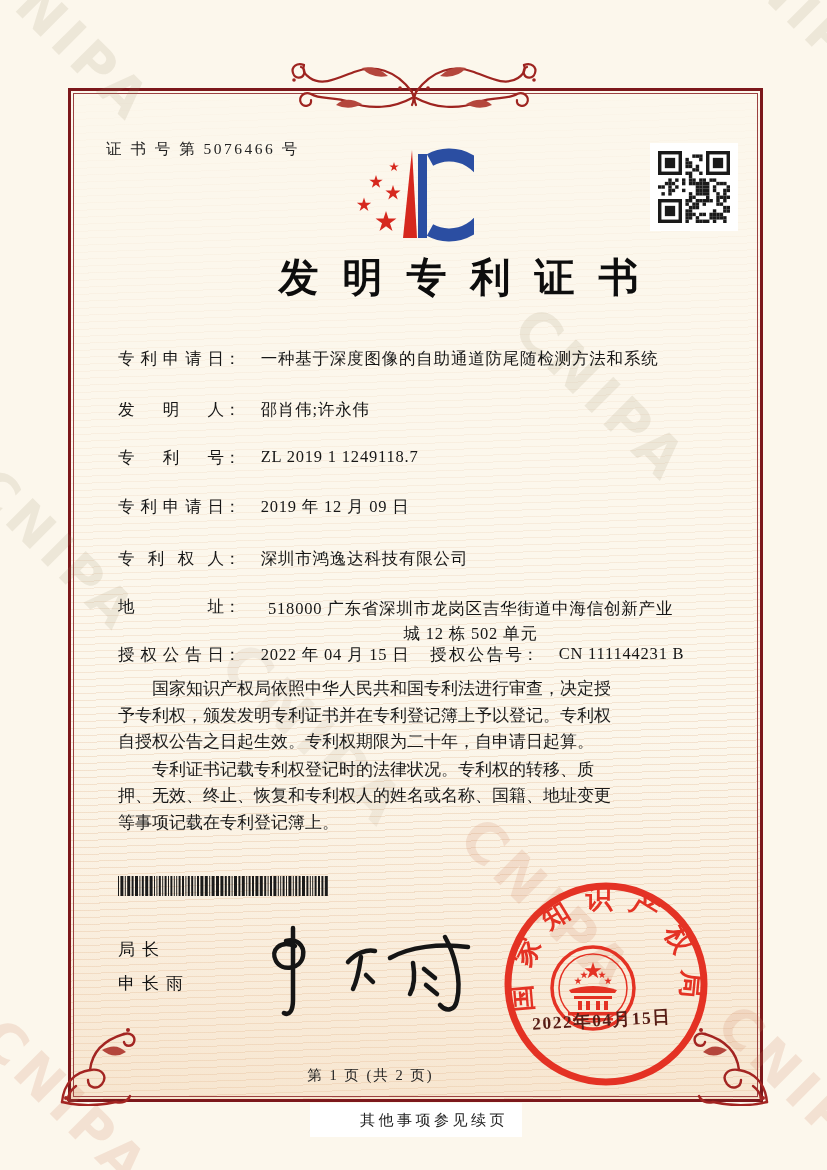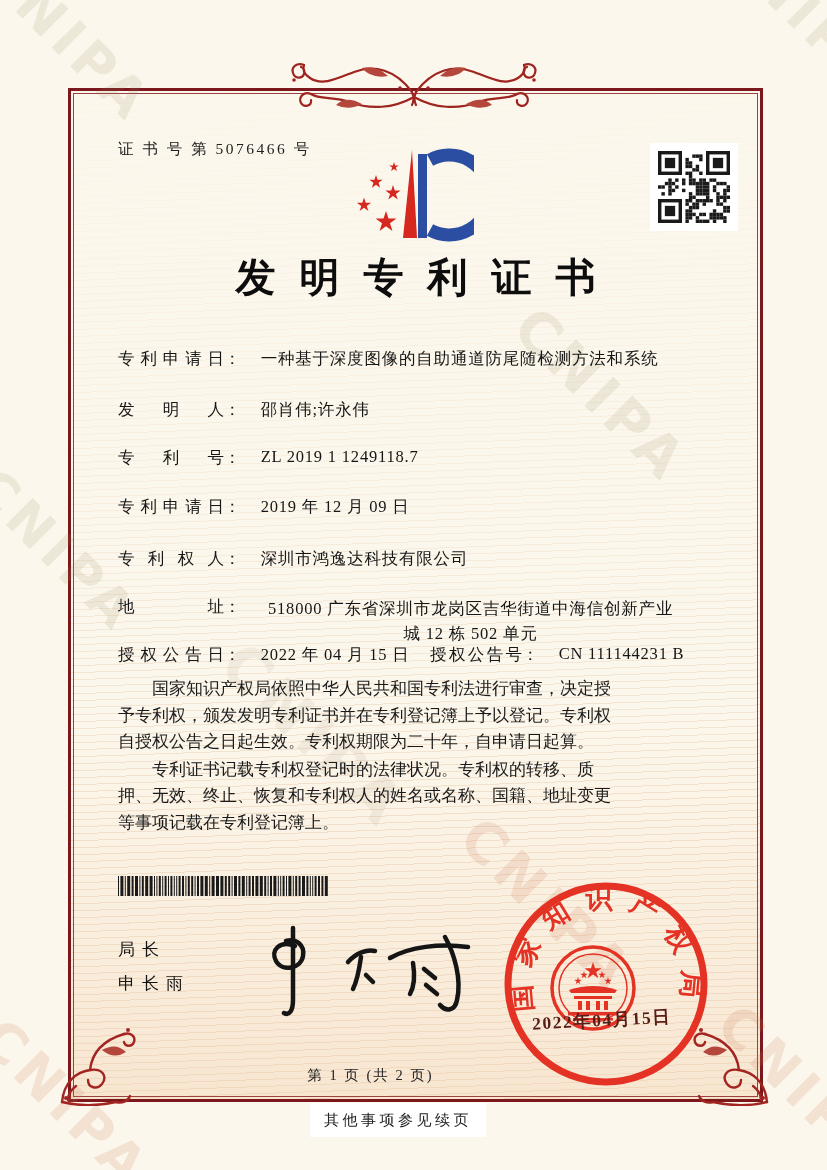--- a/index.html
+++ b/index.html
@@ -35,27 +35,27 @@
   .wm-pink{color:rgba(205,125,95,0.18);}
   .wm1{left:-38px; top:6px;  font-size:54px;}
   .wm2{left:700px; top:-18px;font-size:52px;}
   .wm3{left:492px; top:362px;font-size:56px;}
   .wm4{left:-46px; top:520px;font-size:52px;}
   .wm5{left:198px; top:700px;font-size:60px;color:rgba(150,132,100,0.10);}
   .wm6{left:438px; top:872px;font-size:56px;}
   .wm7{left:-40px; top:1072px;font-size:54px;}
   .wm8{left:696px; top:1058px;font-size:54px;}
   
-  .cert-no{position:absolute; left:106px; top:139px; font-size:15.5px; letter-spacing:2.5px; color:#222;margin-left:12px;}
+  .cert-no{position:absolute; left:106px; top:139px; font-size:15.5px; letter-spacing:2.5px; color:#222;}
   .qr-box{position:absolute; left:650px; top:143px; width:88px; height:88px; background:#fff;}
   .qr-box svg{position:absolute; left:8px; top:8px;}
   .logo{position:absolute; left:352px; top:147px;}
   .title{
     position:absolute; left:68px; top:250px; width:695px; text-align:center;
-    font-size:40px; font-weight:bold; letter-spacing:24px; text-indent:24px; color:#0d0d0d;
+    font-size:40px; font-weight:bold; letter-spacing:24px; text-indent:24px; color:#0d0d0d;padding-left:43px;
   }
   
   .frow{position:absolute; left:118px; font-size:16.5px; color:#161616; white-space:nowrap;}
   .flabel{display:inline-block; width:106px; text-align:justify; text-align-last:justify; vertical-align:top;}
   .fcolon{display:inline-block; vertical-align:top;}
   .fvalue{display:inline-block; vertical-align:top; margin-left:16px; letter-spacing:0.8px; white-space:normal;}
   .r1{top:348px;} .r2{top:399px;} .r3{top:447px;font-family:Liberation Serif, serif;} .r4{top:496px;}
   .r5{top:548px;} .r6{top:596px;} .r7{top:644px; width:640px;}
   .r6 .fvalue{width:420px; line-height:25px;text-align:center;}
   .col2{position:absolute; left:312px; top:0;}
@@ -64,21 +64,21 @@
   .bodytext p{margin:0 16px 1px 0; text-indent:2em;}
   
   .barcode{position:absolute; left:118px; top:876px;}
   .sig-title{position:absolute; left:118px; top:938px; font-size:17px; letter-spacing:7px;}
   .sig-name{position:absolute; left:118px; top:972px; font-size:17px; letter-spacing:7px;}
   .signature{position:absolute; left:248px; top:922px;}
   .seal{position:absolute; left:500px; top:878px; opacity:0.95;}
   .page-num{position:absolute; left:68px; top:1066px; width:605px; text-align:center; font-size:14.5px; letter-spacing:2px; color:#222;}
   .footer-note{
     position:absolute; left:310px; top:1103px; width:176px; height:34px;
-    background:#ffffff; text-align:center; line-height:34px; font-size:15px; letter-spacing:3.5px; color:#222;
+    background:#ffffff; text-align:center; line-height:34px; font-size:15px; letter-spacing:3.5px; color:#222;padding-left:36px;
   }
   .ornament{position:absolute; left:283px; top:58px;}
   .flourish-l{position:absolute; left:54px; top:1020px;}
   .flourish-r{position:absolute; left:683px; top:1020px; transform:scaleX(-1);}
 </style>
 </head>
 <body>
 
 <div class="page">
 

